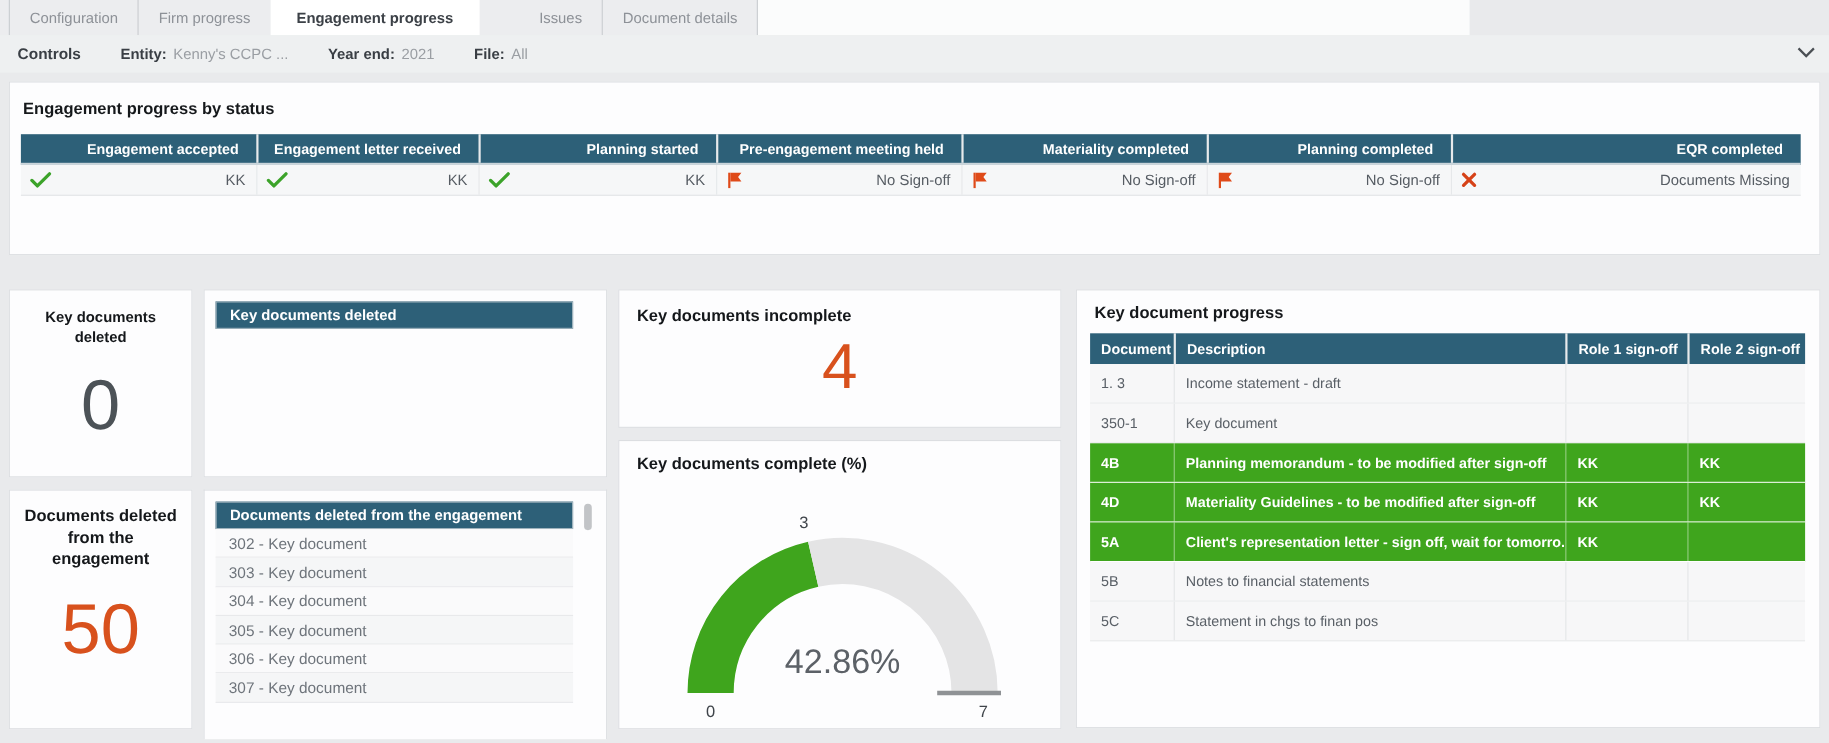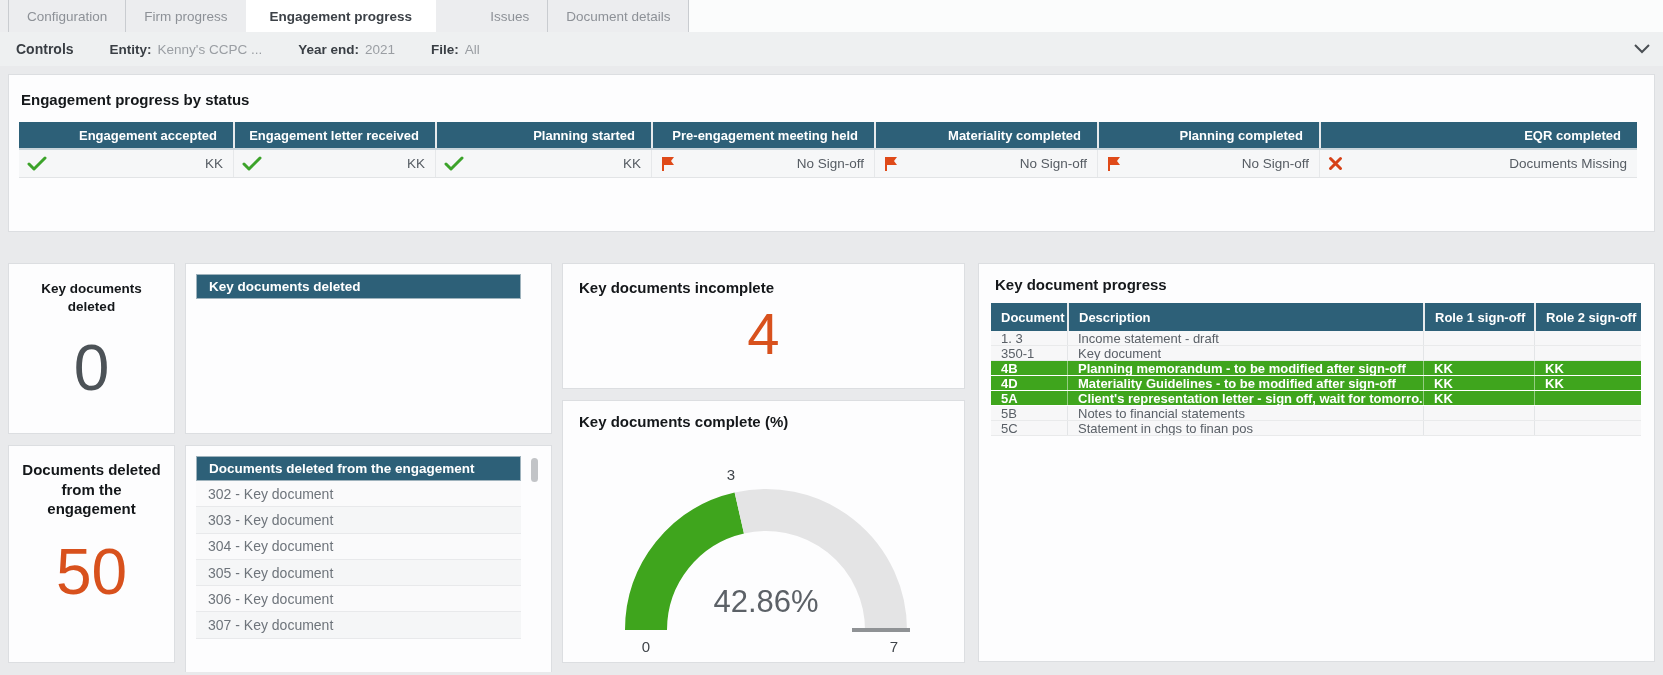--- a/index.html
+++ b/index.html
@@ -5,21 +5,21 @@
   * { box-sizing: border-box; margin: 0; padding: 0; }
   html,body { width:1663px; height:675px; }
   body {
     position: relative;
     background: #e9eaec;
     font-family: "Liberation Sans", sans-serif;
     overflow: hidden;
     color: #3c4147;
   }
   
-  .tabbar { position:absolute; top:0; left:0; width:1663px; height:32px; background:#fbfcfc; display:flex; }
+  .tabbar { position:absolute; top:0; left:0; width:1336px; height:32px; background:#fbfcfc; display:flex; }
   .tabs-group { display:flex; align-items:stretch; background:#ecedef; padding-left:8px; border-right:1px solid #c9ccd0; }
   .tab { display:flex; align-items:center; padding:0 18px; font-size:13.5px; color:#8d9197; border-left:1px solid #c9ccd0; cursor:pointer; white-space:nowrap; }
   .tab.active { background:#ffffff; color:#3c4147; font-weight:bold; border-left:none; padding:0 24px; }
   .tab.active + .tab { border-left:none;margin-left:36px; }
   
   .controlsbar { position:absolute; top:32px; left:0; width:1663px; height:34px; background:#eef0f1; display:flex; align-items:center; }
   .controls-title { font-size:14px; font-weight:bold; color:#393e44; margin-left:16px; }
   .ctl-group { margin-left:36px; font-size:13.5px; display:flex; align-items:center; }
   .ctl-label { font-weight:bold; color:#393e44; }
   .ctl-value { color:#9a9ea3; margin-left:6px; }
@@ -68,21 +68,21 @@
   .g-tick { font-size:15px; fill:#3f444a; font-family:"Liberation Sans",sans-serif; }
   .g-value { font-size:31px; fill:#5c6167; font-family:"Liberation Sans",sans-serif; }
   
   #progress-panel { left:978px; top:263px; width:677px; height:399px; }
   #progress-panel .panel-title { padding:12px 16px 10px 16px; }
   .pt-table { margin:0 13px 0 12px; }
   .pt-head, .pt-row { display:grid; grid-template-columns:76px 1fr 111px 107px; }
   .pt-head { background:#2d6078; height:28px; }
   .pt-head .hcell { display:flex; align-items:center; padding-left:10px; color:#fff; font-size:13px; font-weight:bold; border-left:2px solid #e7eaec; }
   .pt-head .hcell:first-child { border-left:none; }
-  .pt-row { height:15px; background:#f7f7f8; border-bottom:1px solid #e9eaeb; cursor:pointer; }
+  .pt-row { height:36px; background:#f7f7f8; border-bottom:1px solid #e9eaeb; cursor:pointer; }
   .pt-row .cell { display:flex; align-items:center; padding-left:10px; font-size:13px; color:#5a6067; border-left:1px solid #e3e5e7; overflow:hidden; white-space:nowrap; }
   .pt-row .cell:first-child { border-left:none; }
   .pt-row.green { background:#3fa51d; border-bottom:1px solid #fff; }
   .pt-row.green .cell { color:#fff; font-weight:bold; border-left:1px solid rgba(255,255,255,.45); }
   .pt-row.green .cell:first-child { border-left:none; }
 </style>
 </head>
 <body>
 
 <div class="tabbar">

